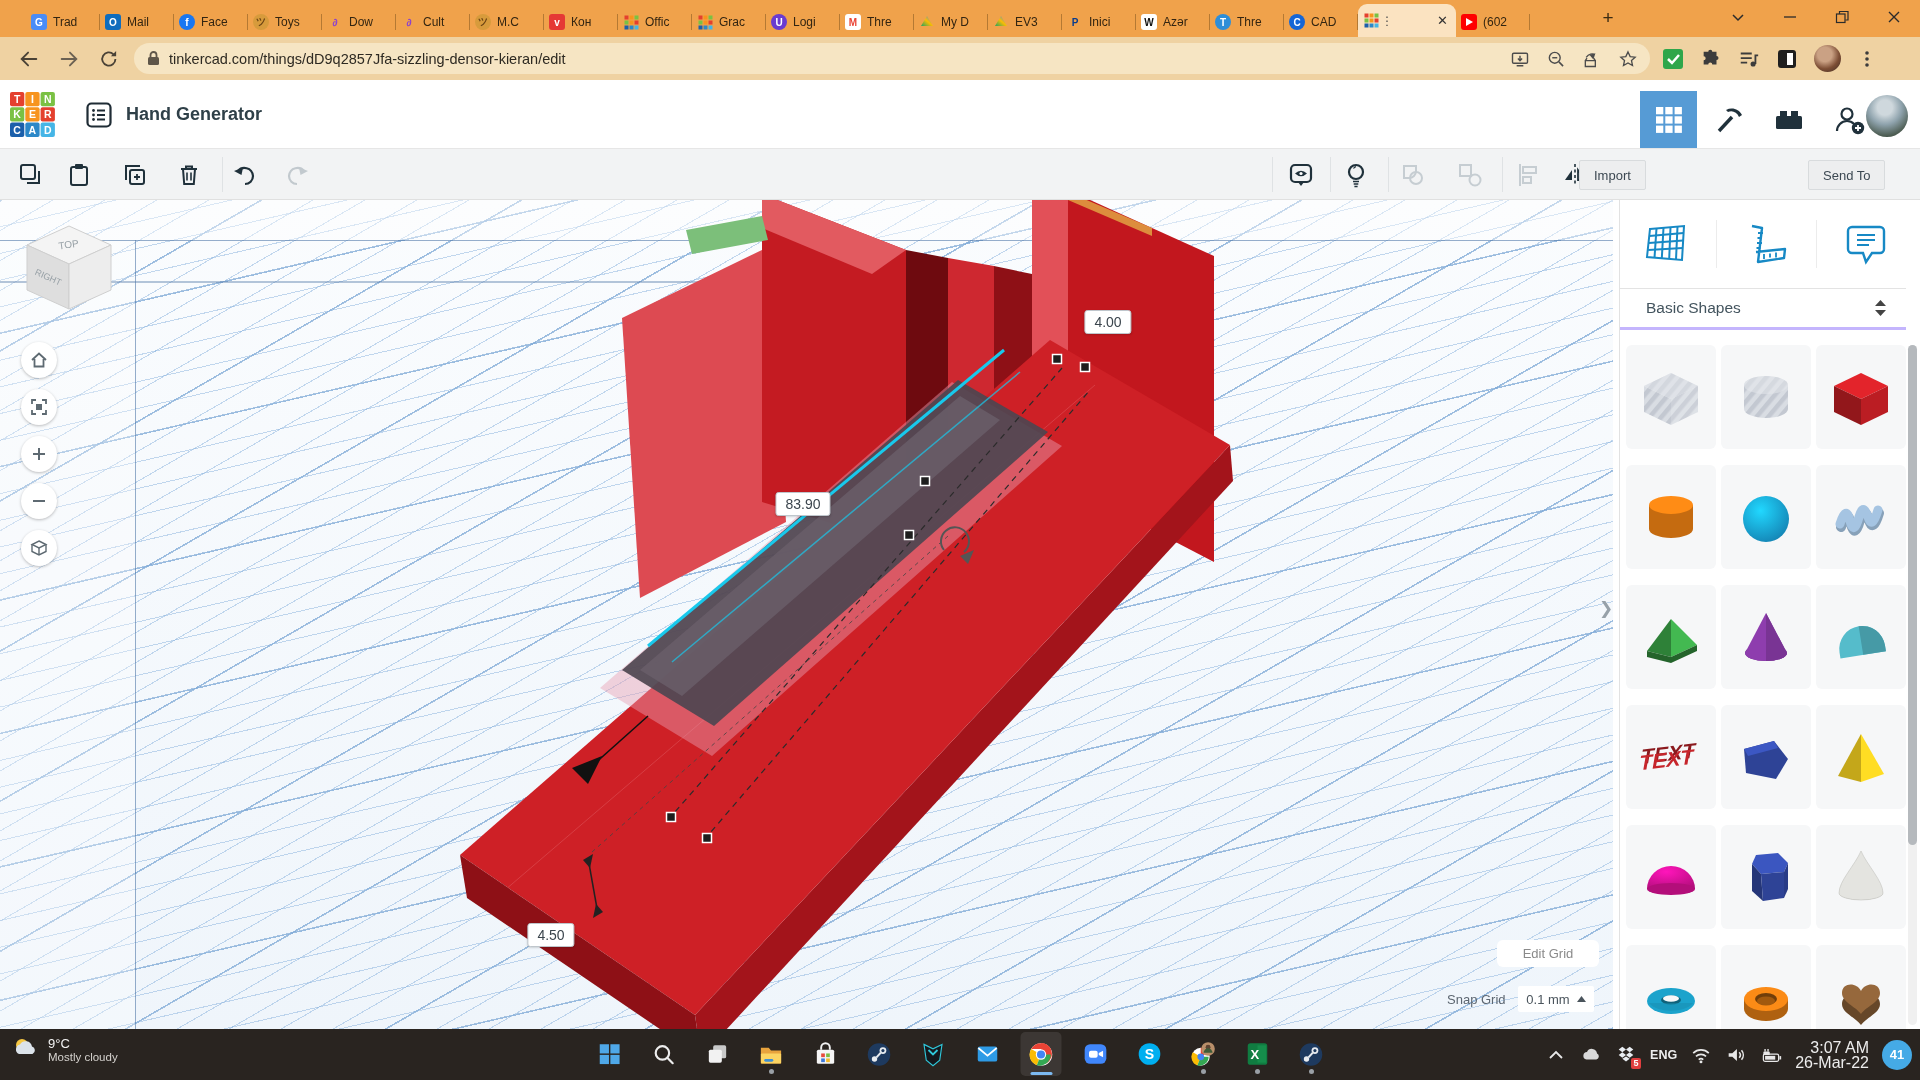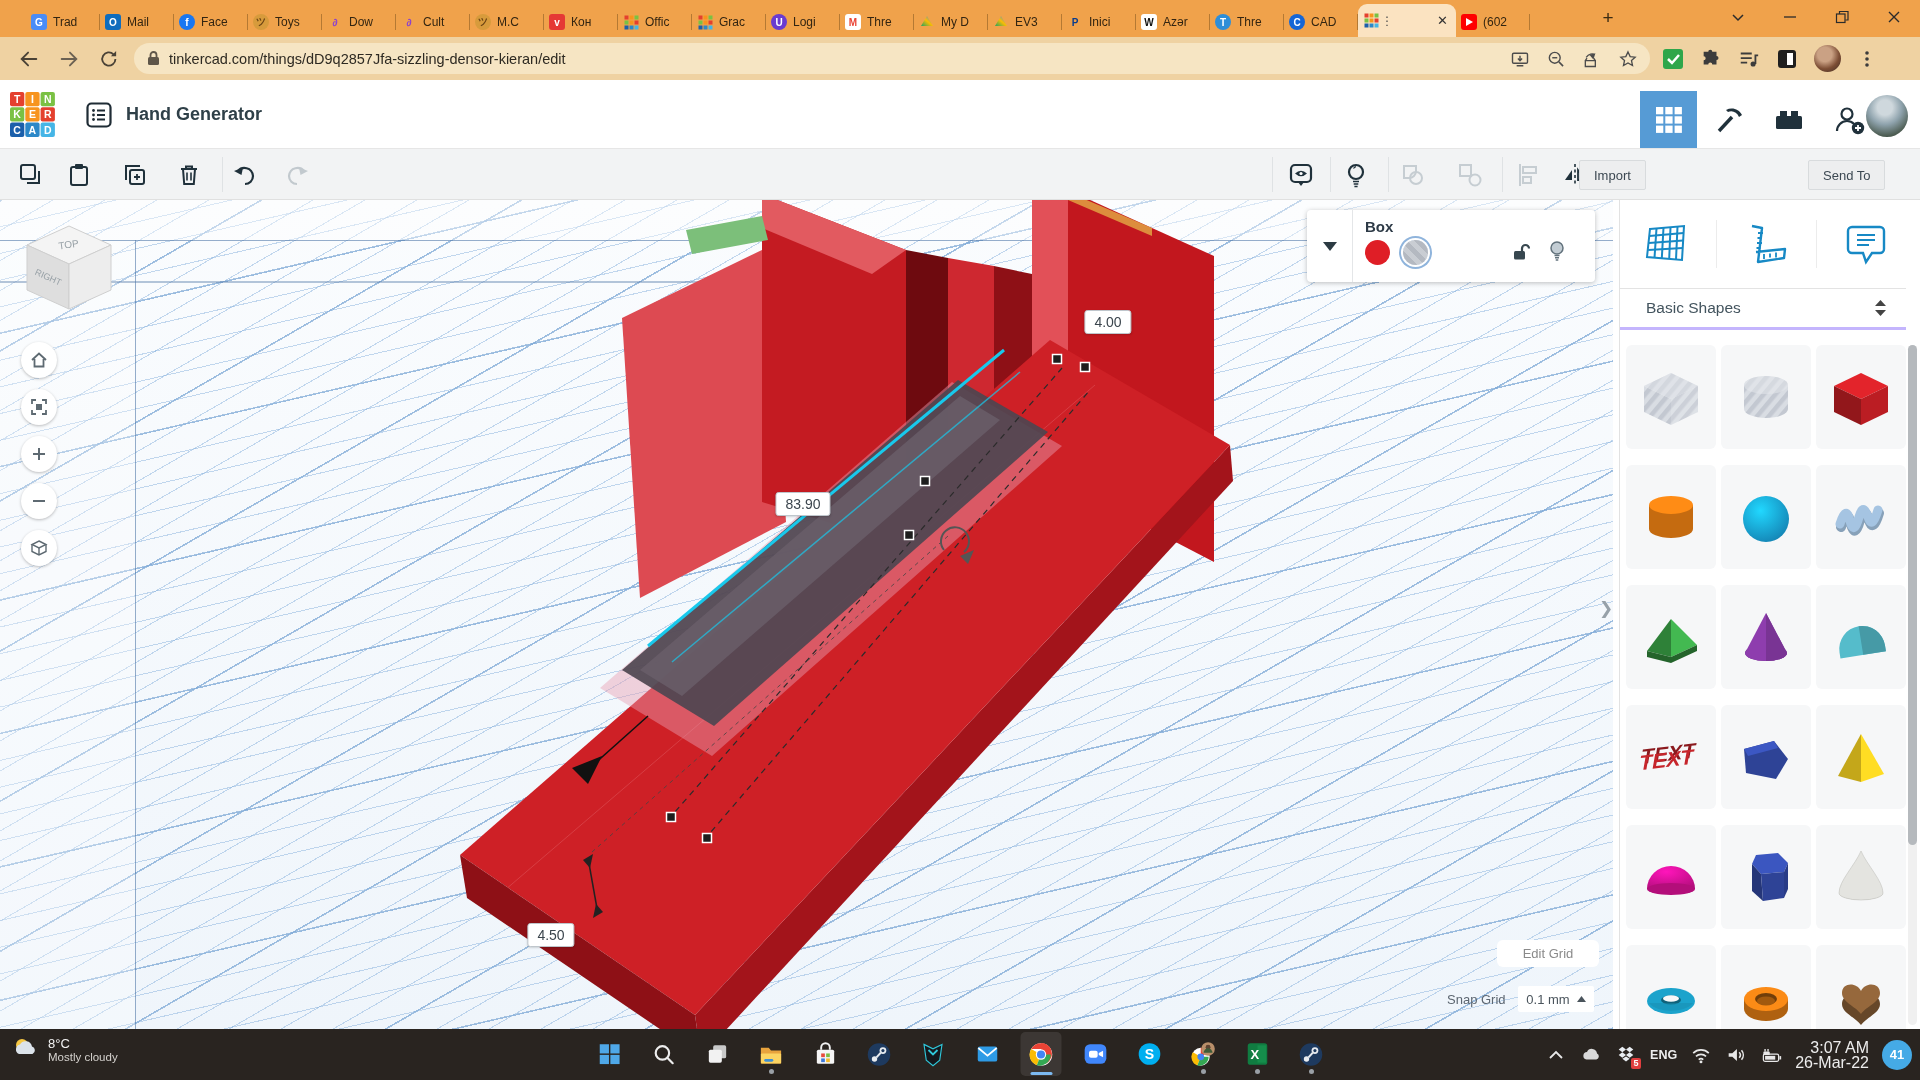--- a/index.html
+++ b/index.html
@@ -573,40 +573,20 @@
         <path d="M2 8 h12" stroke="#5E6A72" stroke-width="2"></path>
       </svg>
     </div>
   <div class="vnav" style="top:330px">
       <svg width="18" height="18" viewBox="0 0 18 18">
         <polygon points="9,2 16,5.5 9,9 2,5.5" stroke="#5E6A72" fill="none" stroke-width="1.4"></polygon>
         <path d="M2 5.5 V12.5 L9 16 L16 12.5 V5.5 M9 9 v7" stroke="#5E6A72" fill="none" stroke-width="1.4"></path>
       </svg>
     </div>
 
-  <div id="inspector">
-    <div id="insp-left">
-        <svg width="16" height="12" viewBox="0 0 16 12">
-          <polygon points="1,2 15,2 8,11" fill="#2B3A42"></polygon>
-        </svg>
-      </div>
-    <div id="insp-body">
-      <div id="insp-title">Box</div>
-      <div class="swatch" id="swatch-red"></div>
-      <div class="swatch" id="swatch-mat"></div>
-      <svg id="insp-lock" viewBox="0 0 20 20">
-          <rect x="3" y="9" width="11" height="8.5" rx="1.5" fill="#37474F"></rect>
-          <path d="M11 9 V6.5 a3.5 3.5 0 0 1 7 0" stroke="#37474F" stroke-width="2.2" fill="none"></path>
-        </svg>
-      <svg id="insp-bulb" viewBox="0 0 20 22">
-          <circle cx="10" cy="8" r="6" fill="#C3CDD4" stroke="#62727C" stroke-width="1.5"></circle>
-          <path d="M7.5 15.5 h5 M8 17.8 h4 M8.7 20 h2.6" stroke="#62727C" stroke-width="1.4"></path>
-        </svg>
-    </div>
-  </div>
 
   <button id="editgrid">Edit Grid</button>
   <div id="snaplabel">Snap Grid</div>
   <div id="snapval">
     <span>0.1 mm</span>
     <svg width="9" height="6" viewBox="0 0 9 6">
         <polygon points="4.5,0 9,6 0,6" fill="#4a545c"></polygon>
       </svg>
   </div>
   <div id="panel-chevron">❯</div>
@@ -791,21 +771,21 @@
     </div>
 </div>
 
 <div id="taskbar">
   <div id="weather">
     <svg width="30" height="30" viewBox="0 0 30 30">
         <circle cx="12" cy="11" r="6" fill="#F6C844"></circle>
         <path d="M9 20 a5 5 0 0 1 1-9.5 a6.5 6.5 0 0 1 12 2 a4 4 0 0 1 .5 7.5 Z" fill="#DCE3EA"></path>
       </svg>
     <div>
-      <div id="wtemp">8°C</div>
+      <div id="wtemp">9°C</div>
       <div id="wcond">Mostly cloudy</div>
     </div>
   </div>
   <div id="apps">
       <div class="app">
         <svg width="26" height="26" viewBox="0 0 24 24">
           <g fill="#4FA8E8">
             <rect x="3" y="3" width="8.5" height="8.5"></rect>
             <rect x="12.8" y="3" width="8.5" height="8.5"></rect>
             <rect x="3" y="12.8" width="8.5" height="8.5"></rect>

